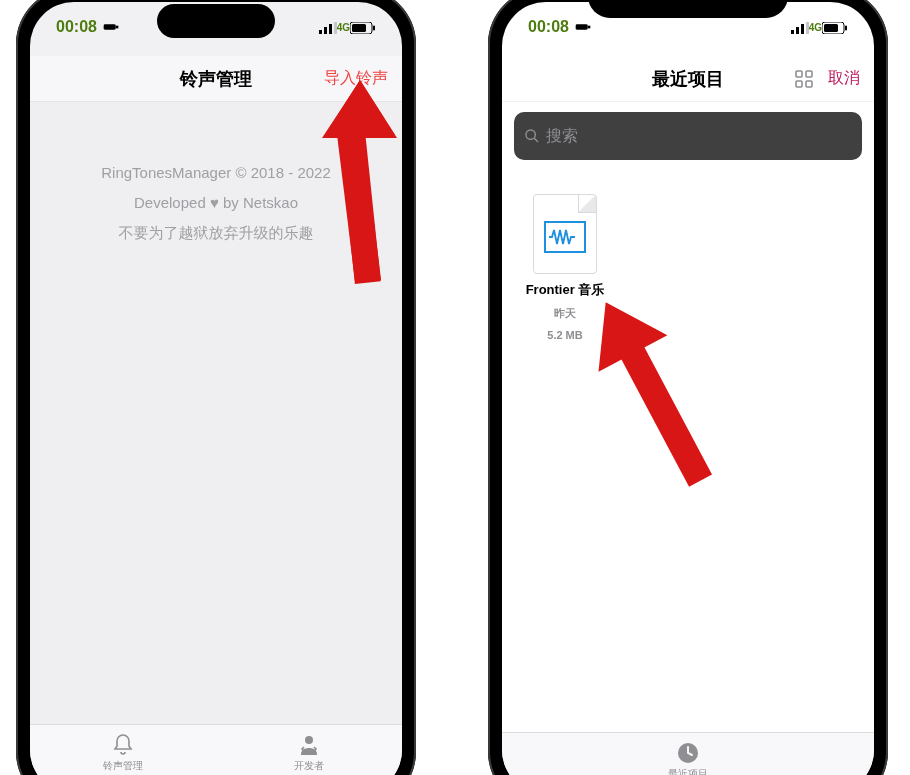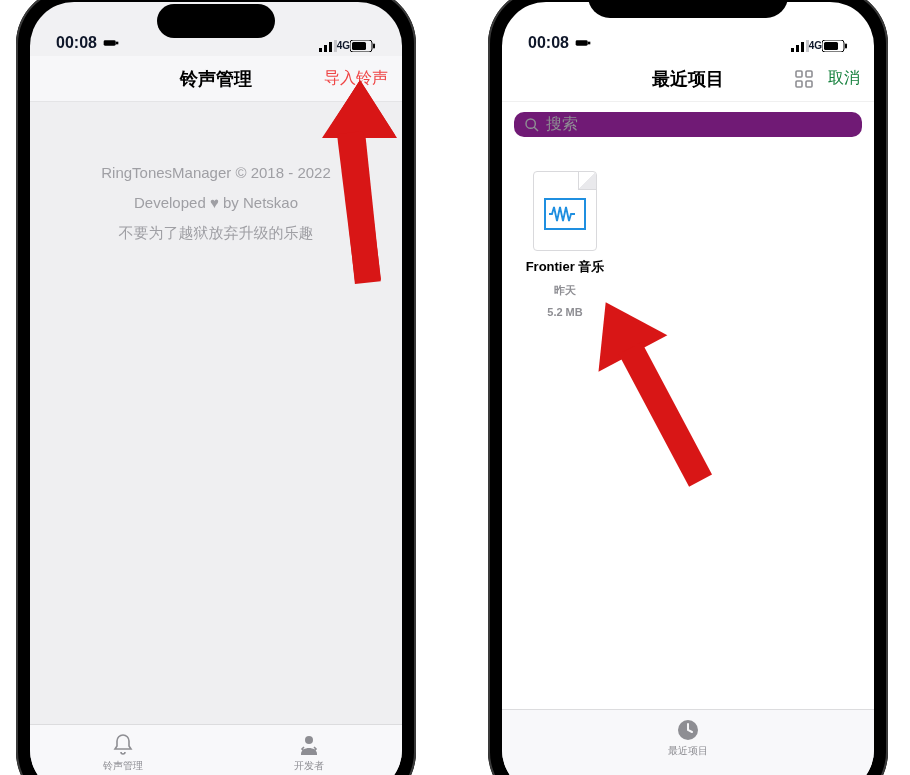--- a/index.html
+++ b/index.html
@@ -38,26 +38,25 @@
     width: 118px; height: 34px;
     background: #000;
     border-radius: 20px;
     z-index: 10;
   }
   .phone.right .island { width: 200px; height: 30px; top: 0; border-radius: 0 0 22px 22px; }
   
   .statusbar {
     height: 54px;
     display: flex;
-    align-items: flex-end;
     justify-content: space-between;
     padding: 0 26px 4px 26px;
     font-weight: 600;
     font-size: 16px;
-    color: #0f172a;
+    color: #4d7c0f;
   }
   .stat-left { display: flex; align-items: center; gap: 6px; }
   .stat-right { display: flex; align-items: center; font-size: 10px; }
   .stat-right svg { margin-top: 2px; }
   .network-badge {
     position: absolute;
     top: 60px; left: 2px;
     background: #9e9e9e;
     color: #fff;
     font-size: 8px;
@@ -74,41 +73,41 @@
     display: flex;
     align-items: center;
     justify-content: center;
     position: relative;
   }
   .nav-title { font-weight: 700; font-size: 18px; color: #000; }
   .nav-right {
     position: absolute; right: 14px;
     font-size: 16px; color: #ef4444;
   }
-  .nav-right.gray { color: #15803d; display:flex; align-items:center; gap:14px;}
+  .nav-right.gray { color: #be185d; display:flex; align-items:center; gap:14px;}
   .grid-icon { color: #8e8e93; }
   
   .content {
     background: #efeff1;
     height: calc(100% - 54px - 46px - 70px);
     overflow: hidden;
   }
   .about {
     text-align: center;
     padding-top: 56px;
     color: #9f9fa4;
     font-size: 15px;
     line-height: 30px;
   }
   
   .searchwrap { padding: 10px 12px 6px 12px; background:#f7f7f9bf;}
   .searchbar {
-    background: #701a75;
+    background: #404040;
     border-radius: 10px;
-    height: 25px;
+    height: 48px;
     display: flex; align-items: center;
     padding: 0 10px;
     color: #8e8e93;
     gap: 6px;
     font-size: 16px;
     text-align: center;
   }
   .filegrid { padding: 28px 20px; background:#fff; height:100%;font-weight:bold;}
   .fileitem { width: 86px; text-align: center; }
   .fileicon {

